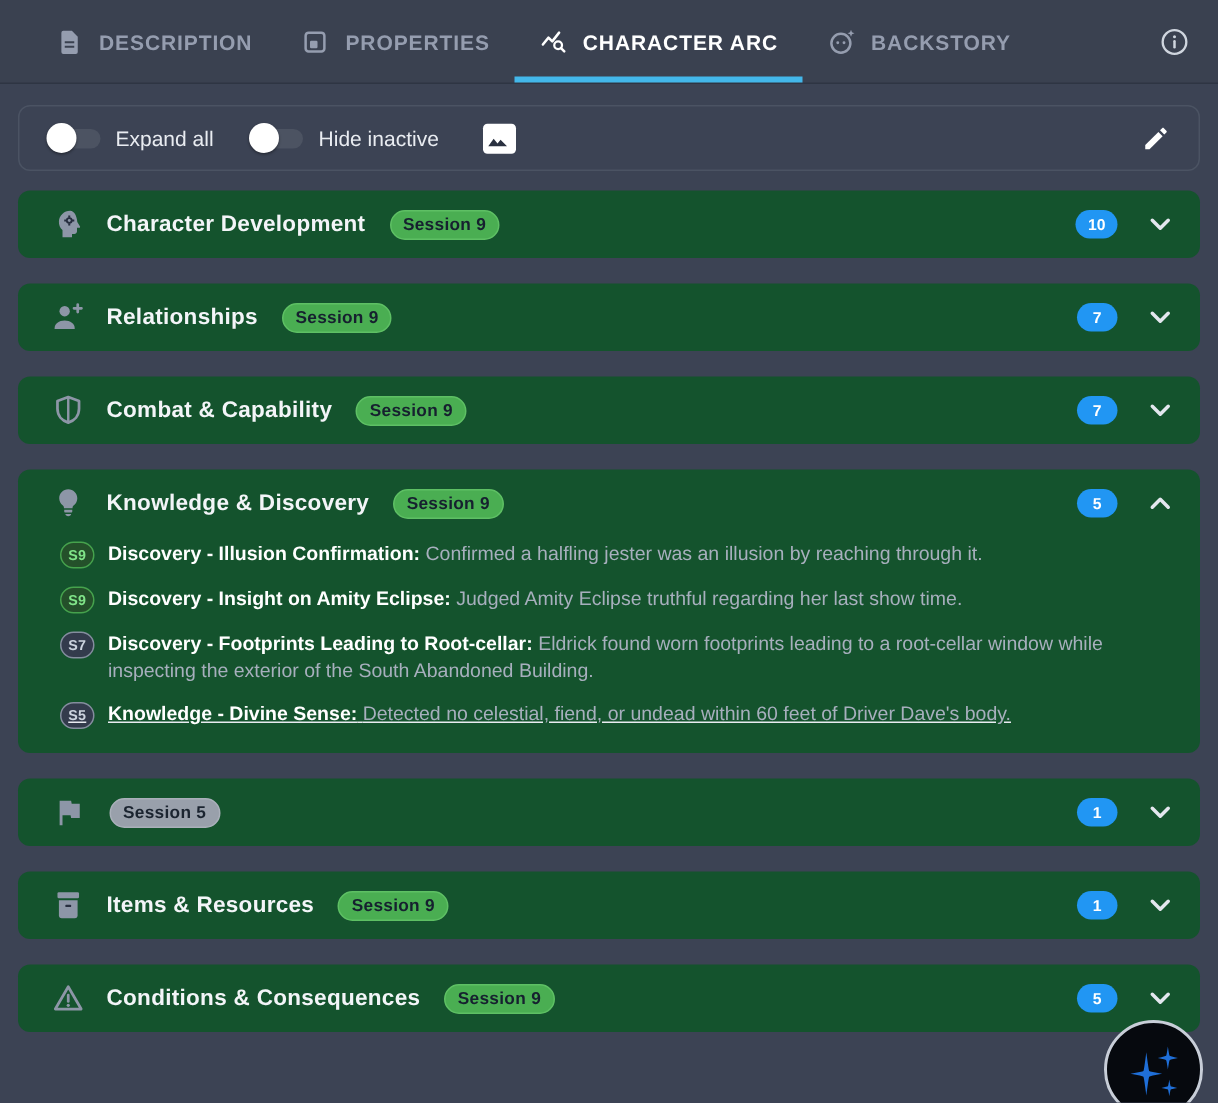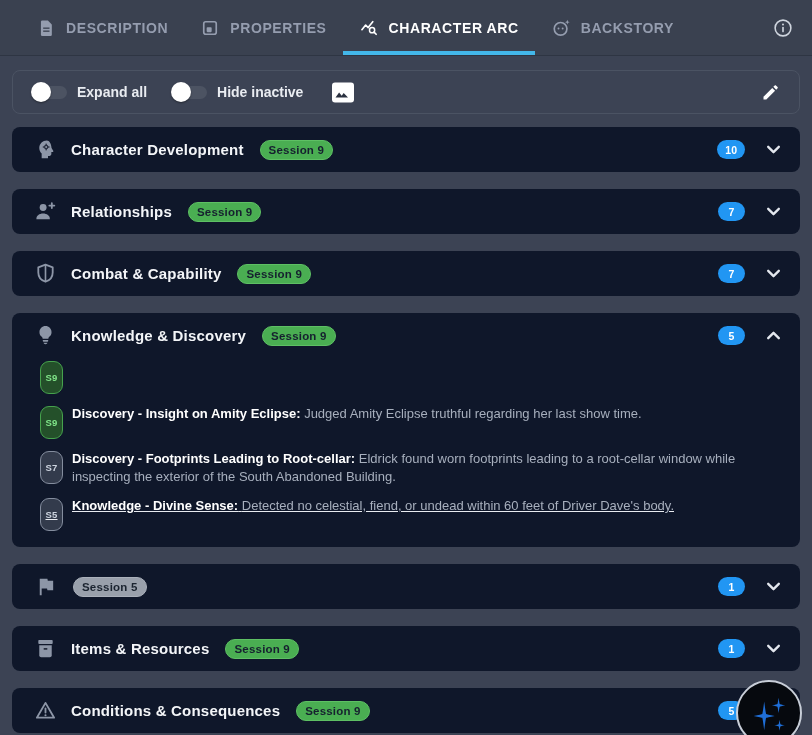--- a/index.html
+++ b/index.html
@@ -30,39 +30,39 @@
   }
   .tabbar-spacer { flex:1; }
   .info-btn {
     align-self:center; margin-right:18px; cursor:pointer;
     width:22px; height:22px; color:#cfd5de;
   }
   
   .controls {
     margin:14px 12px 13px; height:44px;
     border:1px solid #4b5363; border-radius:8px;
-    display:flex; align-items:center; padding:0 18px; gap:10px;font-weight:bold;
+    display:flex; align-items:center; padding:0 18px; gap:10px;
   }
   .switch {
     width:36px; height:20px; position:relative; cursor:pointer; flex:0 0 auto;
   }
   .switch .track {
     position:absolute; left:6px; top:4px; width:30px; height:13px;
     border-radius:7px; background:#59606e; opacity:.55;
   }
   .switch .thumb {
     position:absolute; left:0; top:0; width:20px; height:20px;
     border-radius:50%; background:#ffffff; box-shadow:0 1px 2px rgba(0,0,0,.4);
   }
   .ctl-label { font-size:14px; color:#e9ecf1; margin-right:14px; }
   .img-btn { width:24px; height:21px; cursor:pointer; margin-left:4px; }
   .edit-btn { margin-left:auto; width:20px; height:20px; cursor:pointer; color:#ffffff; }
   
   .card {
-    margin:0 12px 17px; background:#0f172a;
+    margin:0 12px 17px; background:#14532d;
     border-radius:8px; overflow:hidden;
   }
   .card-header {
     height:45px; display:flex; align-items:center;
     padding:0 18px 0 22px; cursor:pointer; gap:14px;
   }
   .sec-icon { width:23px; height:23px; color:#8d96a7; flex:0 0 auto; }
   .sec-title { font-size:15px; font-weight:700; color:#f3f5f8; letter-spacing:.2px; }
   .pill {
     height:20px; padding:0 8px; border-radius:10px;
@@ -76,21 +76,21 @@
     min-width:27px; height:19px; padding:0 8px; border-radius:10px;
     background:#2196f3; color:#ffffff; font-size:10.5px; font-weight:700;
     display:flex; align-items:center; justify-content:center;
   }
   .chev { width:17px; height:17px; color:#e3e7ee; margin-left:6px; flex:0 0 auto; }
   
   .entries { padding:2px 22px 16px 28px; }
   .entry { display:flex; gap:9px; margin-bottom:11px; align-items:flex-start; }
   .entry:last-child { margin-bottom:0;text-decoration:underline; }
   .s-badge {
-    flex:0 0 auto; min-width:23px; height:33px; border-radius:9px;
+    flex:0 0 auto; min-width:23px; height:18px; border-radius:9px;
     font-size:9.5px; font-weight:700; display:flex; align-items:center;
     justify-content:center; margin-top:1px; letter-spacing:.2px;
   }
   .s-current { background:#24502a; border:1.5px solid #46a24d; color:#81e589; }
   .s-past    { background:#333b4c; border:1.5px solid #848d9e; color:#cdd4df; }
   .entry-text { font-size:13px; line-height:18px; color:#a7afbd; }
   .entry-text b { color:#ffffff; font-weight:700; }
   
   .fab {
     position:absolute; left:736px; top:680px; width:66px; height:66px;
@@ -230,20 +230,21 @@
     <span class="pill pill-green">Session 9</span>
     <span class="spacer"></span>
     <span class="count-badge">5</span>
     <svg class="chev" viewBox="0 0 16 16" fill="none">
       <polyline points="3,10.5 8,5.5 13,10.5" stroke="currentColor" stroke-width="2.2" stroke-linecap="round" stroke-linejoin="round"></polyline>
     </svg>
   </div>
   <div class="entries">
     <div class="entry">
       <span class="s-badge s-current">S9</span>
+      <span class="entry-text"><b>Discovery - Illusion Confirmation:</b> <span>Confirmed a halfling jester was an illusion by reaching through it.</span></span>
     </div>
     <div class="entry">
       <span class="s-badge s-current">S9</span>
       <span class="entry-text"><b>Discovery - Insight on Amity Eclipse:</b> <span>Judged Amity Eclipse truthful regarding her last show time.</span></span>
     </div>
     <div class="entry">
       <span class="s-badge s-past">S7</span>
       <span class="entry-text"><b>Discovery - Footprints Leading to Root-cellar:</b> <span>Eldrick found worn footprints leading to a root-cellar window while inspecting the exterior of the South Abandoned Building.</span></span>
     </div>
     <div class="entry">

